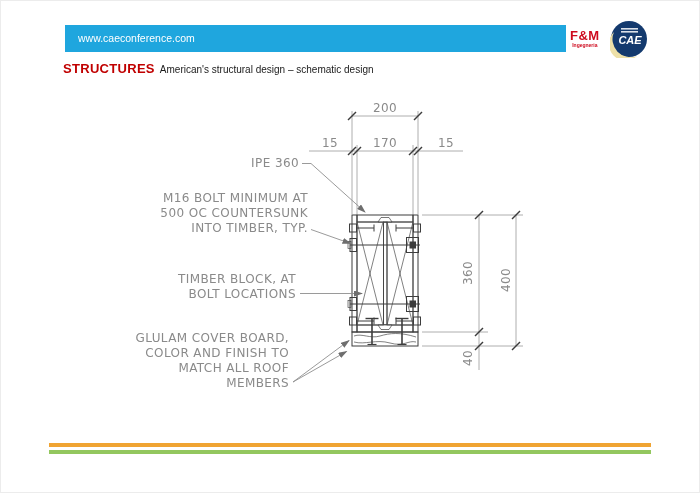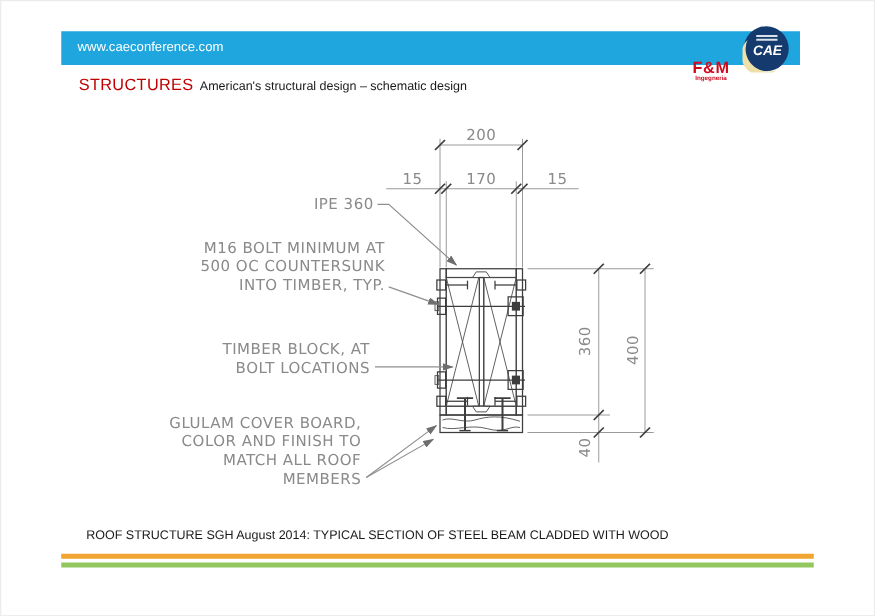--- a/index.html
+++ b/index.html
@@ -2,29 +2,29 @@
 <html><head>
 <meta charset="utf-8">
 <style>
   html,body{margin:0;padding:0;background:#fff;}
   #slide{
     position:relative;width:700px;height:493px;background:#ffffff;
     font-family:"Liberation Sans", sans-serif;overflow:hidden;
     border:1px solid #ececec;box-sizing:border-box;
   }
   
-  #headerbar{position:absolute;left:48px;top:24px;width:591px;height:27px;background:#1FA6DE;}
+  #headerbar{position:absolute;left:64px;top:24px;width:501px;height:27px;background:#1FA6DE;}
   #url{position:absolute;left:13px;top:0;height:27px;line-height:27px;color:#ffffff;font-size:10.5px;}
   #fm-logo{position:absolute;left:505px;top:4px;color:#CE0A1E;text-align:center;line-height:1;}
-  #fm-logo .fm-main{font-size:13px;font-weight:bold;letter-spacing:0.5px;margin-top:18px;}
+  #fm-logo .fm-main{font-size:13px;font-weight:bold;letter-spacing:0.5px;}
   #fm-logo .fm-sub{font-size:5px;font-weight:bold;margin-top:1px;}
   #cae-logo{position:absolute;left:545px;top:-5px;width:38px;height:38px;}
   
   #titleline{position:absolute;left:62px;top:58px;white-space:nowrap;}
-  #titleline .kw{color:#C00000;font-weight:normal;font-size:13px;letter-spacing:0.3px;}
+  #titleline .kw{color:#C00000;font-weight:bold;font-size:13px;letter-spacing:0.3px;}
   #titleline .rest{color:#1a1a1a;font-size:10px;margin-left:5px;}
   
   #drawing{position:absolute;left:0;top:0;}
   .cadtext{font-family:"DejaVu Sans", sans-serif;font-size:12px;letter-spacing:0.4px;fill:#8a8a8a;}
   .dimtext{font-family:"DejaVu Sans", sans-serif;font-size:12px;letter-spacing:0.4px;fill:#8a8a8a;}
   .ext{stroke:#9a9a9a;stroke-width:0.8;fill:none;}
   .dimline{stroke:#9a9a9a;stroke-width:0.8;fill:none;}
   .tick{stroke:#3c3c3c;stroke-width:1.4;}
   .geo{stroke:#3d3d3d;stroke-width:1;fill:none;}
   .geothin{stroke:#4a4a4a;stroke-width:0.7;fill:none;}
@@ -181,18 +181,17 @@
     <text class="cadtext" x="307" y="216" text-anchor="end">500 OC COUNTERSUNK</text>
     <text class="cadtext" x="307" y="231" text-anchor="end">INTO TIMBER, TYP.</text>
     <text class="cadtext" x="295" y="282" text-anchor="end">TIMBER BLOCK, AT</text>
     <text class="cadtext" x="295" y="297" text-anchor="end">BOLT LOCATIONS</text>
     <text class="cadtext" x="288" y="341" text-anchor="end">GLULAM COVER BOARD,</text>
     <text class="cadtext" x="288" y="356" text-anchor="end">COLOR AND FINISH TO</text>
     <text class="cadtext" x="288" y="371" text-anchor="end">MATCH ALL ROOF</text>
     <text class="cadtext" x="288" y="386" text-anchor="end">MEMBERS</text>
   </svg>
 
-  <div id="caption">ROOF STRUCTURE SGH August 2014: TYPICAL SECTION OF STEEL BEAM CLADDED WITH WOOD</div>
 
   <div id="stripe-orange"></div>
   <div id="stripe-green"></div>
 
 </div>
 
 </body></html>

